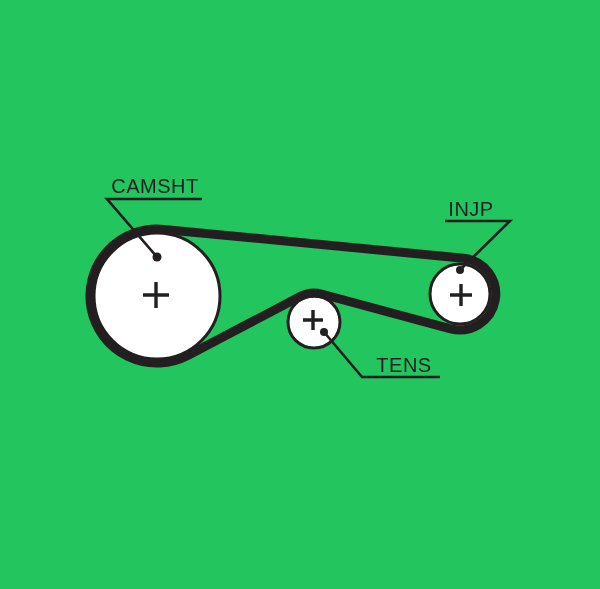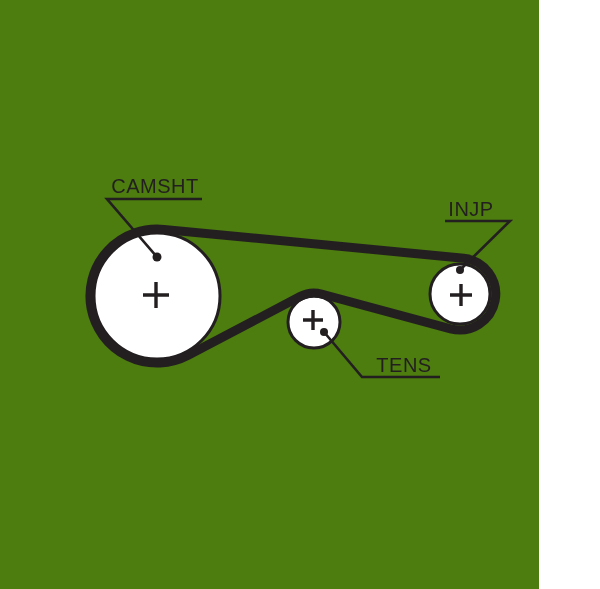--- a/index.html
+++ b/index.html
@@ -3,23 +3,23 @@
 <meta charset="utf-8">
 <style>
   html, body {
     margin: 0;
     padding: 0;
     background: #ffffff;
     font-family: "Liberation Sans", sans-serif;
   }
   .stage {
     position: relative;
-    width: 539px;
+    width: 600px;
     height: 589px;
-    background: #4d7c0f;
+    background: #22c55e;
     overflow: hidden;
   }
   svg {
     display: block;
   }
   .pulley-circle {
     fill: #ffffff;
     stroke: #231f20;
     stroke-width: 3;
   }

